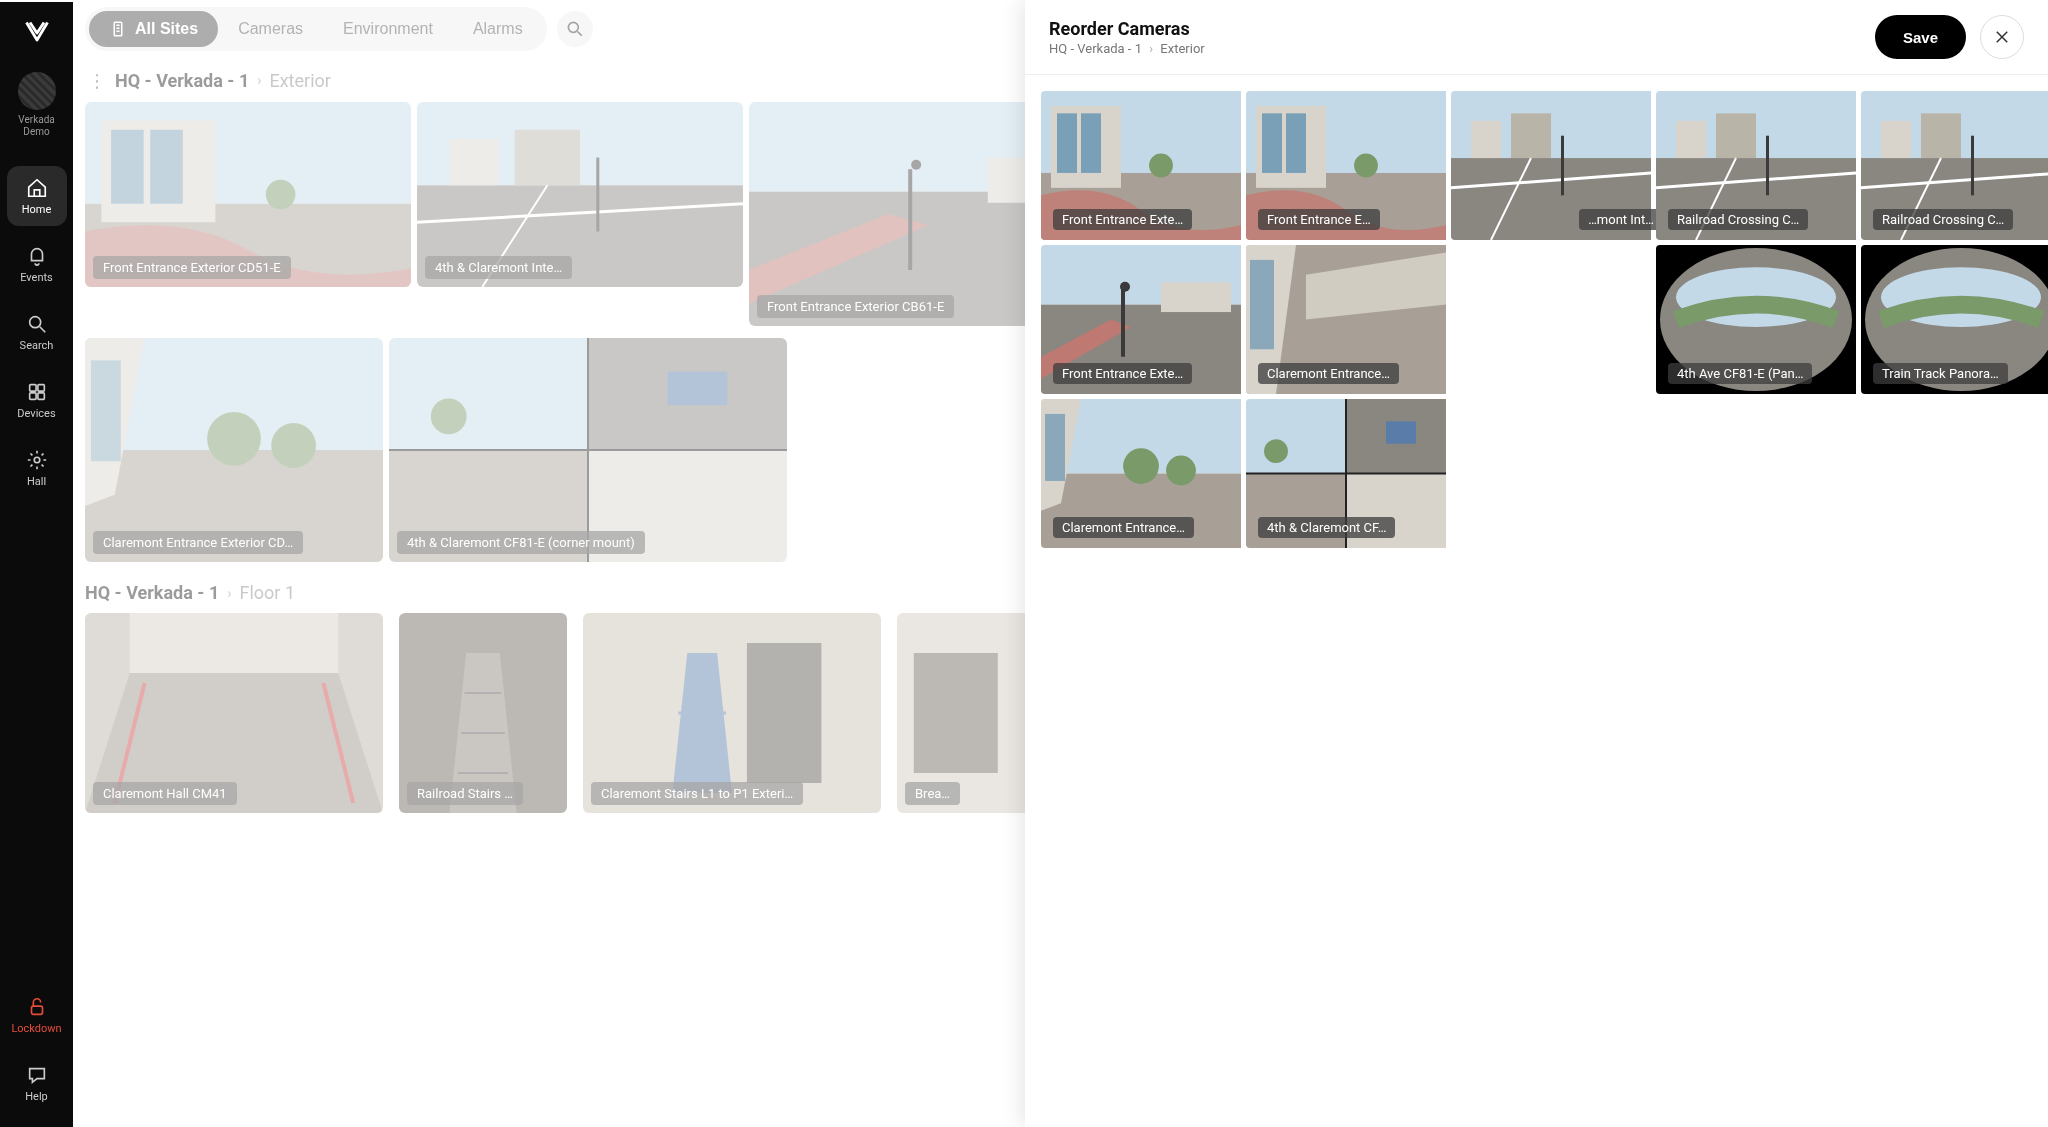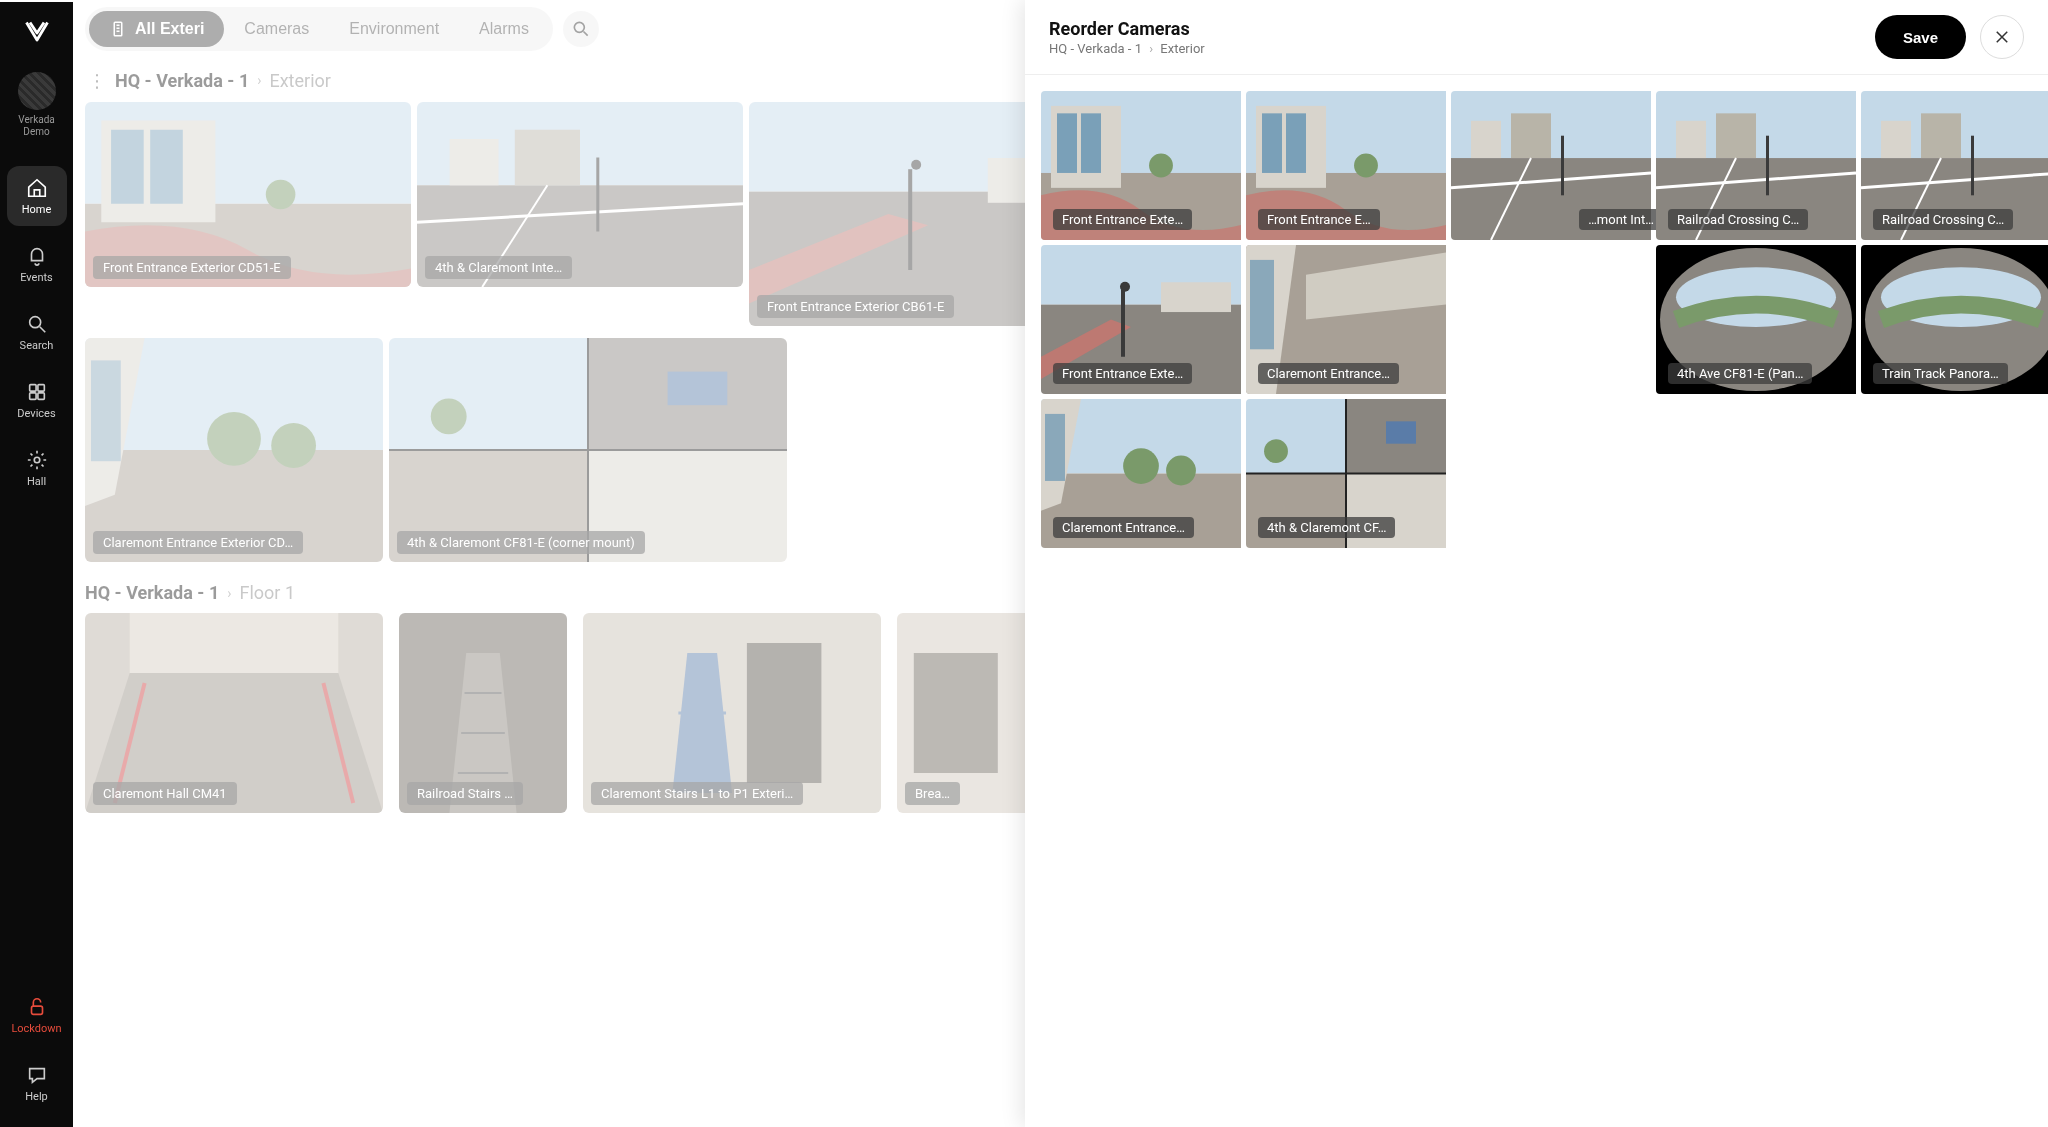--- a/index.html
+++ b/index.html
@@ -152,21 +152,21 @@
 </div>
 
 <div class="main">
   <div class="topbar">
     <div class="filter-group">
       <button class="filter-btn active">
         <svg class="filter-icon" viewBox="0 0 24 24" fill="none" stroke="#fff" stroke-width="2">
             <rect x="7" y="3" width="10" height="18" rx="1"></rect>
             <path d="M10 7h4M10 11h4M10 15h4"></path>
           </svg>
-        <span>All Exteri</span>
+        <span>All Sites</span>
       </button>
       <button class="filter-btn">
           <span>Cameras</span>
         </button>
       <button class="filter-btn">
           <span>Environment</span>
         </button>
       <button class="filter-btn">
           <span>Alarms</span>
         </button>

